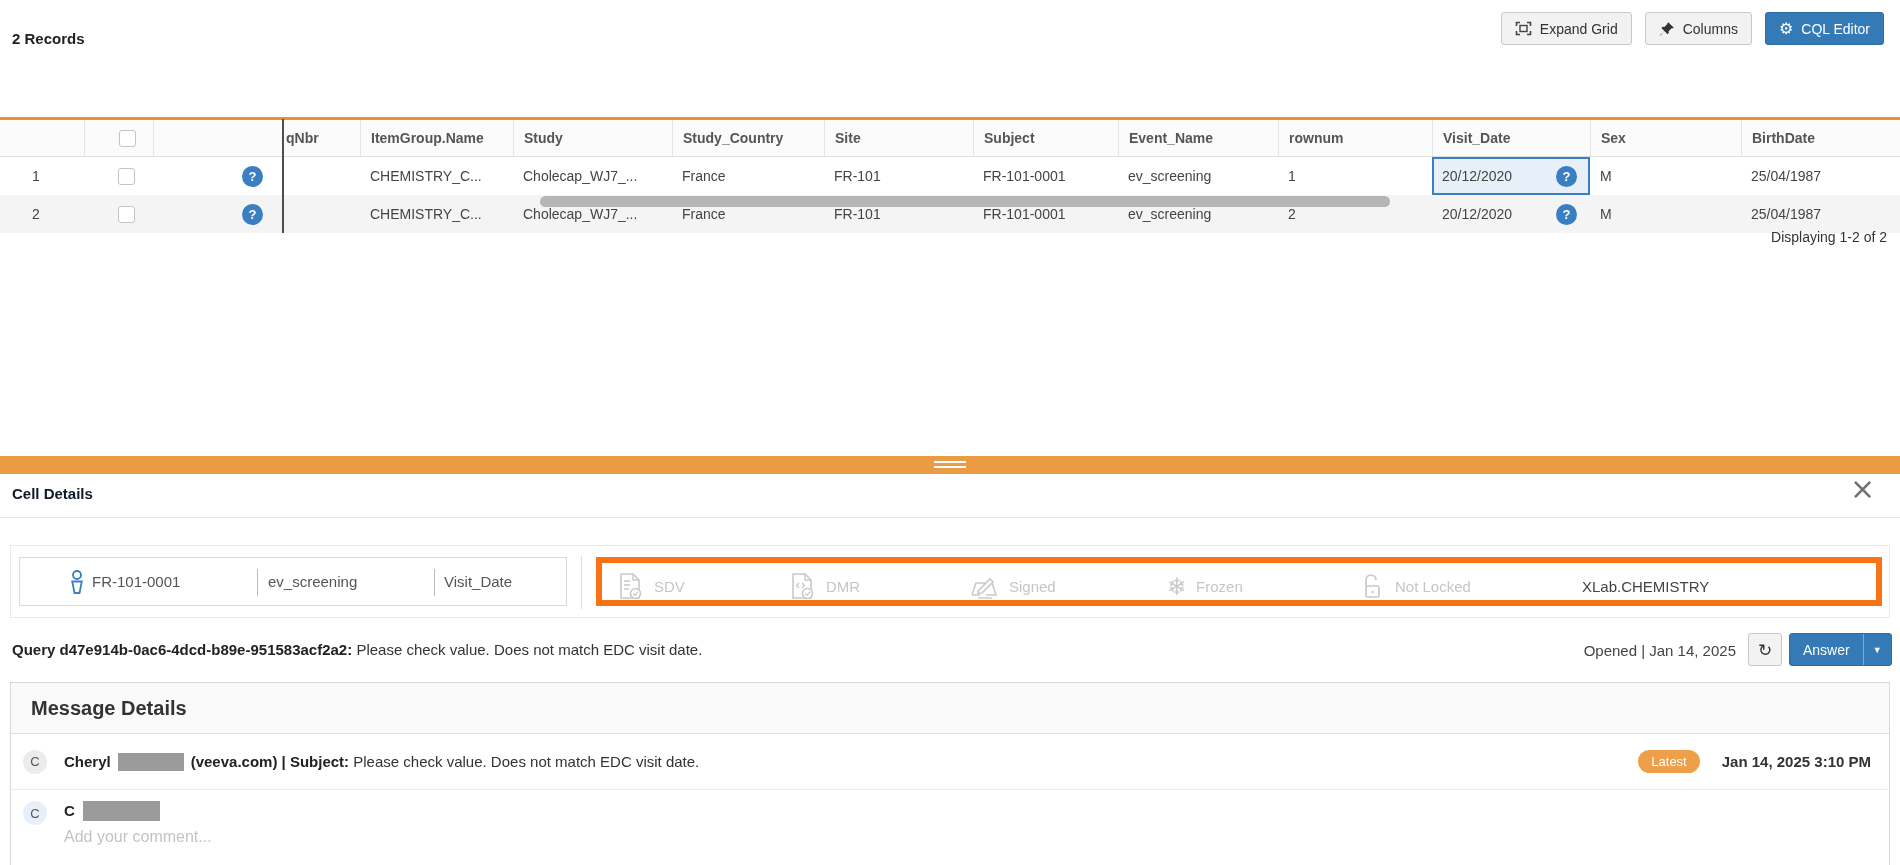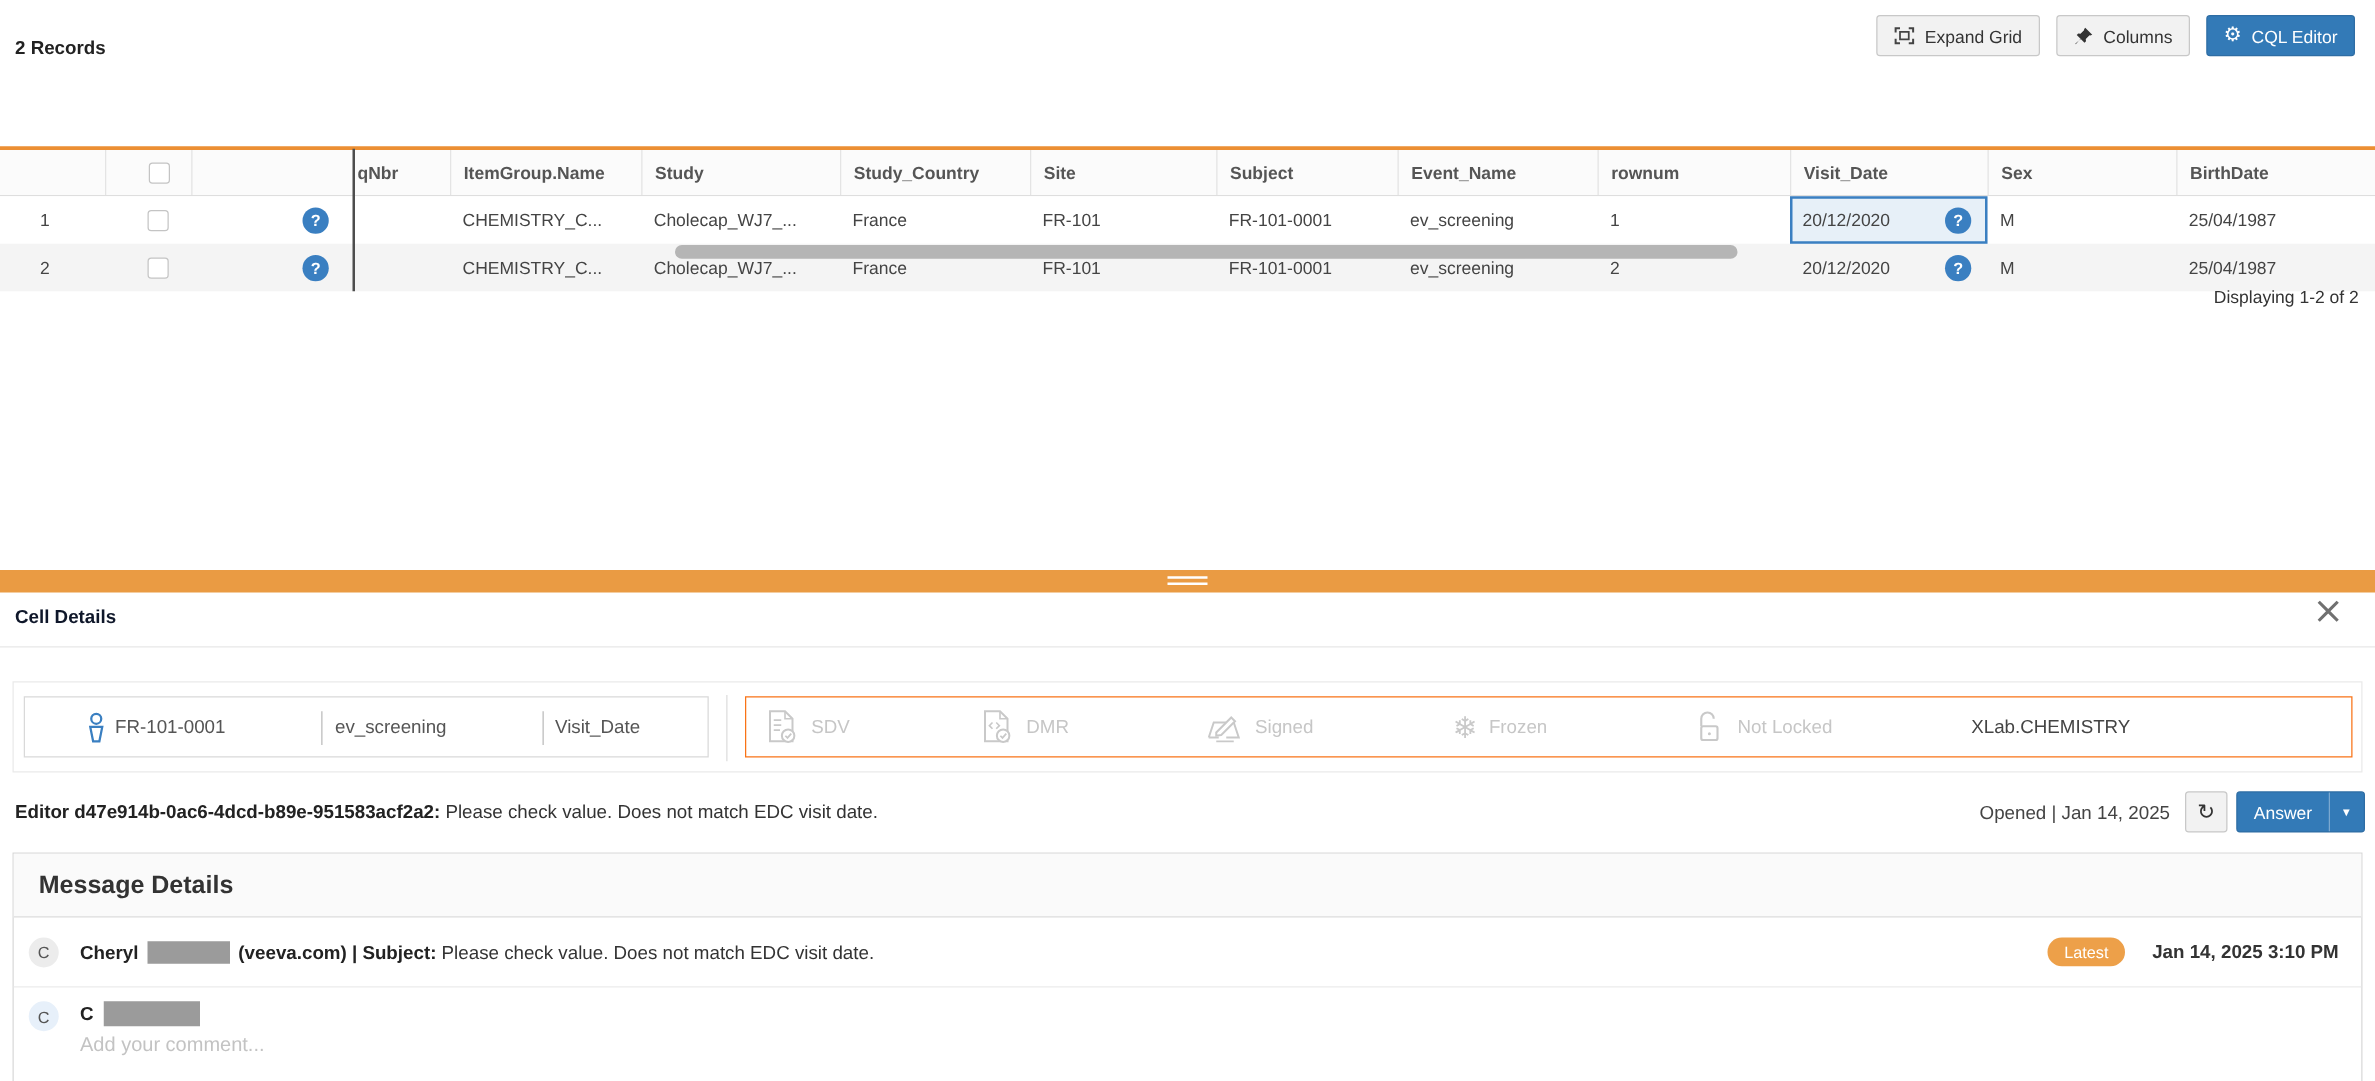--- a/index.html
+++ b/index.html
@@ -58,21 +58,21 @@
   .cd-title { position:absolute; left:12px; top:485px; font-size:15px; font-weight:bold; color:#0f172a;text-align:right; }
   .cd-close { position:absolute; left:1850px; top:474px; font-size:30px; color:#707070; line-height:1; cursor:pointer; font-family:"DejaVu Sans", sans-serif; }
   .cd-rule { position:absolute; left:0; top:517px; width:1900px; height:1px; background:#e8e8e8; }
 
   .ctx { position:absolute; left:10px; top:545px; width:1880px; height:73px; border:1px solid #eaeaea; background:#fff; }
   .ctx-crumbs { position:absolute; left:8px; top:11px; width:548px; height:49px; border:1px solid #d9d9d9; background:#fff; }
   .ctx-crumbs .crumb-label { position:absolute; top:15px; font-size:15px; color:#555; }
   .crumb-sep { position:absolute; top:11px; width:1px; height:27px; background:#bbb; }
   .person-svg { position:absolute; left:46px; top:11px; }
   .ctx-vline { position:absolute; left:570px; top:10px; width:1px; height:53px; background:#ddd; }
-  .ctx-status { position:absolute; left:585px; top:11px; width:1286px; height:49px; border:1px solid #f97316; background:#fff; }
+  .ctx-status { position:absolute; left:585px; top:11px; width:1286px; height:49px; border:6px solid #f97316; background:#fff; }
   .status { position:absolute; top:0; height:47px; display:flex; align-items:center; gap:9px; color:#c6c6c6; font-size:15px; }
   .status svg { display:block; }
   .snowflake { font-size:24px; line-height:1; color:#c9c9c9; font-family:"DejaVu Sans", sans-serif; }
   .ctx-source { position:absolute; left:980px; top:0; height:47px; display:flex; align-items:center; font-size:15px; color:#444; }
 
   
   .query-line { position:absolute; left:12px; top:641px; font-size:15px; color:#333; }
   .query-line b { color:#222; }
   .query-status { position:absolute; top:642px; right:164px; font-size:15px; color:#444; }
   .refresh-btn {
@@ -284,21 +284,21 @@
             <circle cx="14.5" cy="20" r="1.2" fill="#c9c9c9" stroke="none"></circle>
           </svg>
         </span>
         <span>Not Locked</span>
       </div>
       <div class="ctx-source">XLab.CHEMISTRY</div>
     </div>
   </div>
 
   <div class="query-line">
-    <b>Editor d47e914b-0ac6-4dcd-b89e-951583acf2a2:</b>
+    <b>Query d47e914b-0ac6-4dcd-b89e-951583acf2a2:</b>
     <span>Please check value. Does not match EDC visit date.</span>
   </div>
   <div class="query-status">Opened | Jan 14, 2025</div>
   <button class="refresh-btn">
     <span>↻</span>
   </button>
   <div class="answer-btn">
     <span class="answer-main">Answer</span>
     <span class="answer-caret">▼</span>
   </div>

